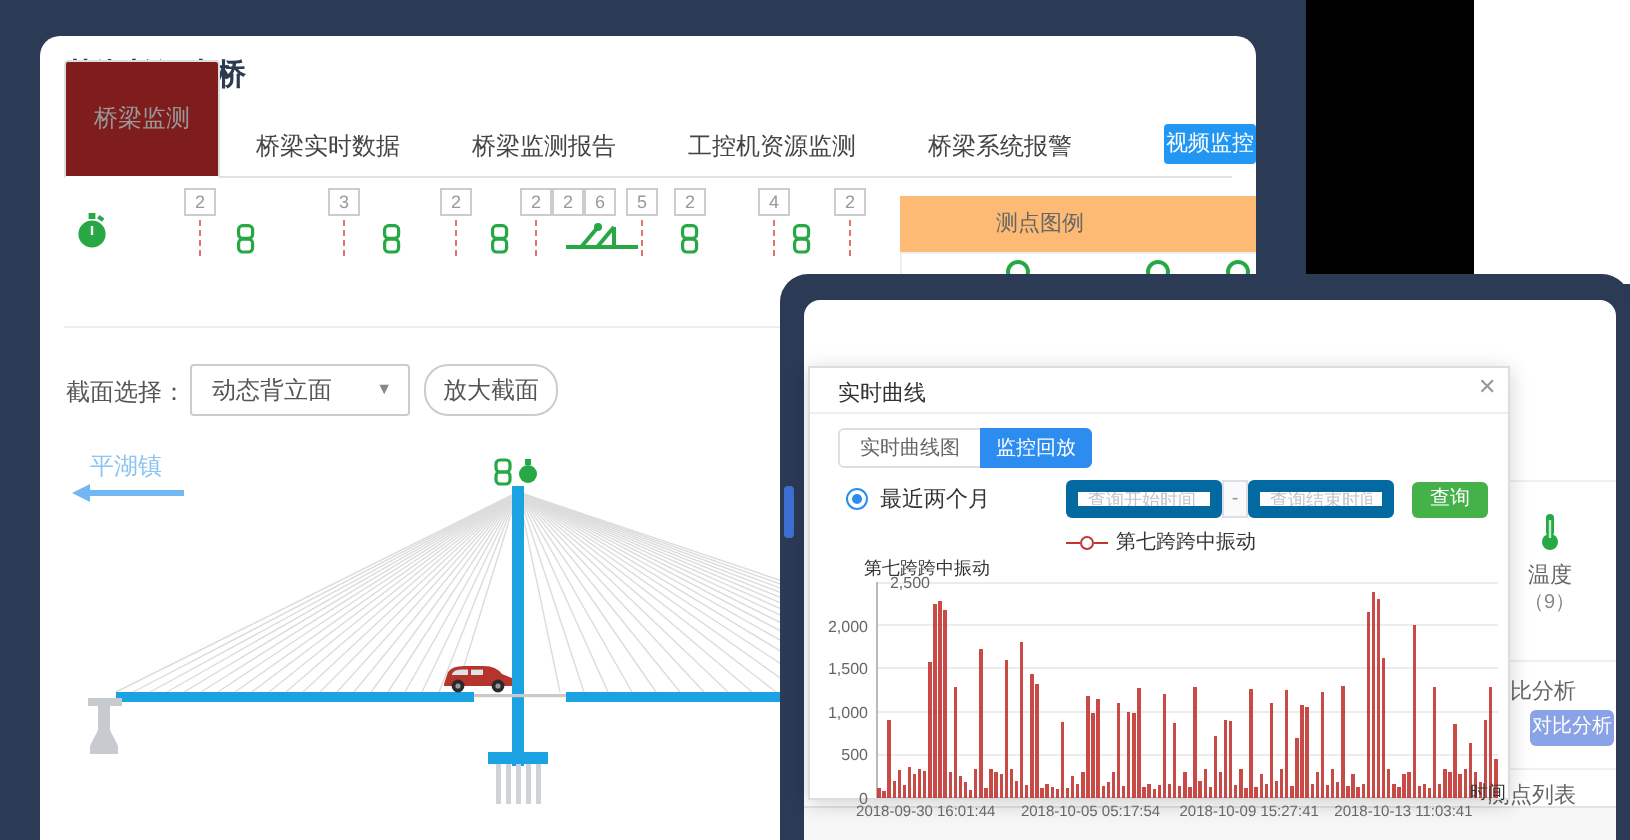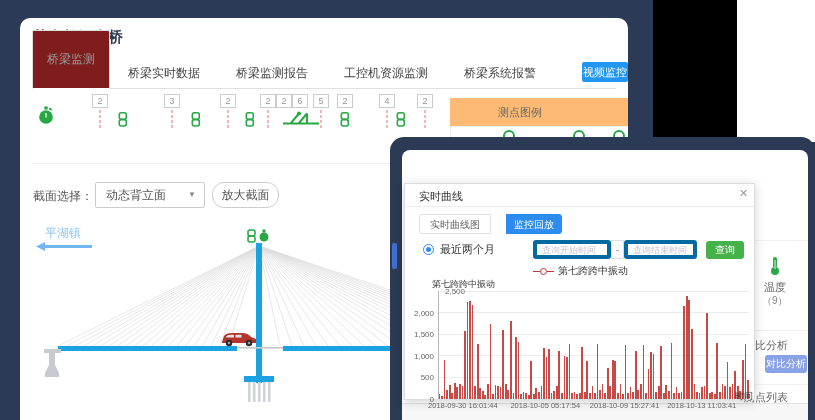--- a/index.html
+++ b/index.html
@@ -56,26 +56,26 @@
   .win2-footer{position:absolute;left:0;top:253px;width:406px;height:17px;background:#f7f7f7;border-top:1px solid #e4e4e4;}
   
   #modal{position:absolute;left:404px;top:183px;width:351px;height:217px;background:#fff;border:1px solid #ddd;
          box-shadow:0 2px 10px rgba(0,0,0,0.18);z-index:5;box-sizing:border-box;}
   .modal-title{position:absolute;left:14px;top:5px;font-size:11px;color:#333;}
   .modal-close{position:absolute;left:334px;top:3px;font-size:11px;color:#999;cursor:pointer;}
   .modal-hdiv{position:absolute;left:0;top:22px;width:349px;height:0;border-top:1px solid #eee;}
   .mtab{position:absolute;top:30px;height:20px;font-size:10px;line-height:20px;text-align:center;border:1px solid #dcdfe6;
         background:#fff;color:#666;box-sizing:border-box;padding:0;}
   .mtab.t1{left:14px;width:72px;border-radius:3px 0 0 3px;text-align:center;}
-  .mtab.t2{left:85px;width:56px;border-radius:0 3px 3px 0;margin-left:16px;}
+  .mtab.t2{left:85px;width:56px;border-radius:0 3px 3px 0;}
   .mtab.active{background:#2d8cf0;border-color:#2d8cf0;color:#fff;}
   .radio{position:absolute;left:18px;top:60px;width:11px;height:11px;border:1px solid #2d8cf0;border-radius:50%;box-sizing:border-box;}
   .radio::after{content:"";position:absolute;left:2px;top:2px;width:5px;height:5px;border-radius:50%;background:#2d8cf0;}
   .radio-label{position:absolute;left:35px;top:58px;font-size:11px;color:#333;}
-  .m-input{position:absolute;top:56px;height:19px;border:4px solid #0369a1;border-radius:3px;font-size:9px;color:#666;
+  .m-input{position:absolute;top:56px;height:19px;border:6px solid #0369a1;border-radius:3px;font-size:9px;color:#666;
            padding:0 5px;box-sizing:border-box;font-family:"Liberation Sans",sans-serif;}
   .m-input::placeholder{color:#c0c4cc;}
   .in1{left:128px;width:78px;}
   .in2{left:219px;width:73px;}
   .m-sep{position:absolute;left:206px;top:56px;width:13px;height:19px;background:#fafafa;border:1px solid #dcdfe6;
          box-sizing:border-box;text-align:center;line-height:17px;font-size:10px;color:#999;}
   .m-query{position:absolute;left:301px;top:57px;width:38px;height:18px;background:#45b149;color:#fff;border:none;
            border-radius:3px;font-size:10px;line-height:18px;text-align:center;padding:0;}
   .chart-legend{position:absolute;left:0;top:80px;width:351px;display:flex;justify-content:center;align-items:center;gap:4px;}
   .lg-mark{display:inline-flex;align-items:center;}

